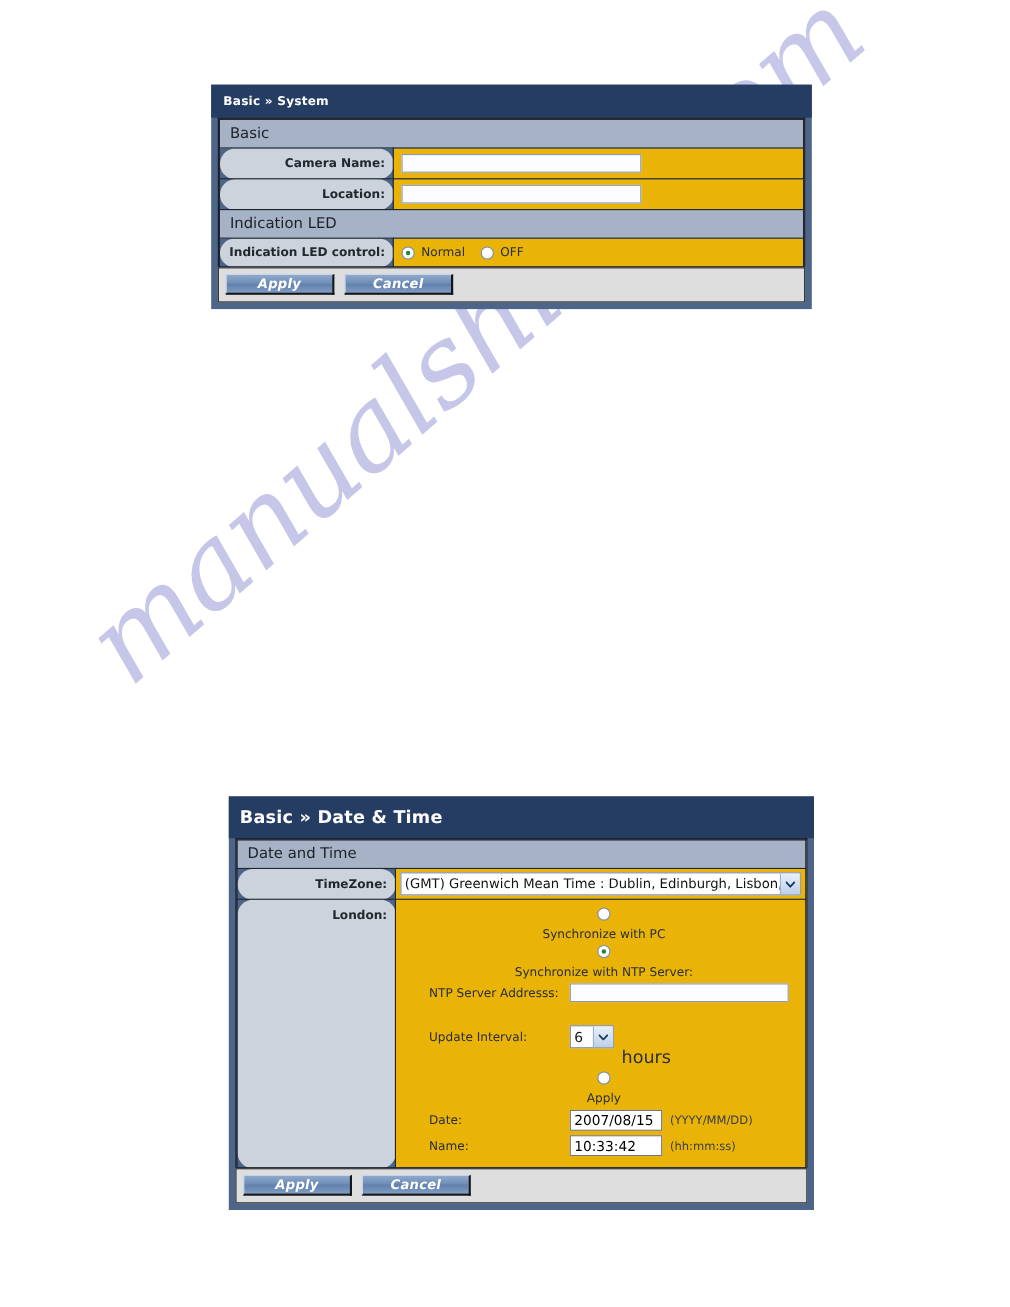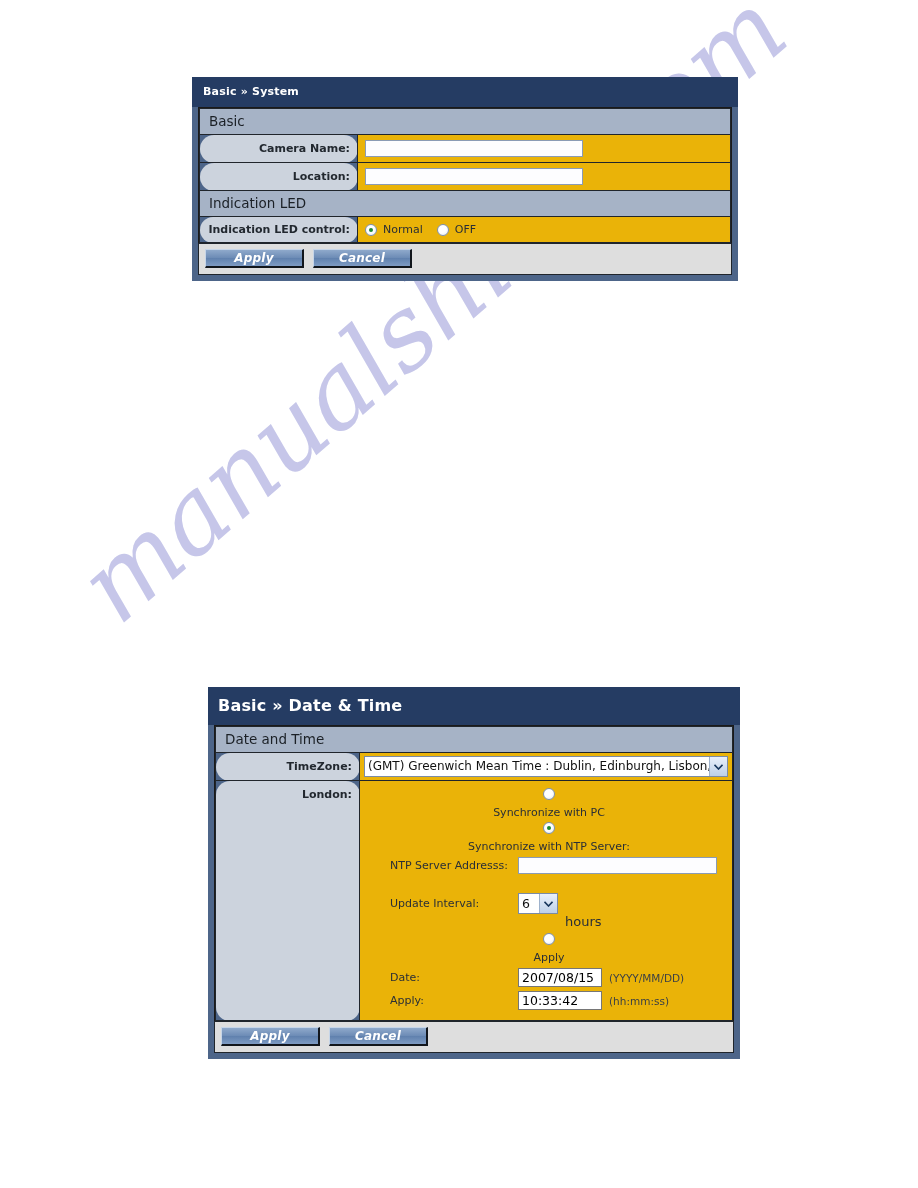--- a/index.html
+++ b/index.html
@@ -217,21 +217,21 @@
     white-space: nowrap;
   }
   .sub-row .hint {
     margin-left: 7px;
     font-size: 10.5px;
     color: #3a3f46;
     white-space: nowrap;
   }
   .sub-row .unit {
     margin-left: 7px;
-    font-size: 13px;
+    font-size: 16px;
     color: #2a2f36;
     margin-top: 36px;
   }
   .ntp-input { width: 199px; }
 
   
   .panel-footer {
     margin: 0 6px 6px 6px;
     border: 1px solid #20252b;
     background: #dedede;
@@ -266,21 +266,21 @@
   #panel-system {
     left: 192px;
     top: 77px;
     width: 546px;
   }
   #panel-system .col-lbl { width: 158px; }
 
   
   #panel-datetime {
     left: 208px;
-    top: 687px;
+    top: 724px;
     width: 532px;
   }
   #panel-datetime .panel-titlebar {
     font-size: 16px;
     padding: 9px 0 10px 10px;
   }
   #panel-datetime .col-lbl { width: 144px; }
   #panel-datetime .lbl-cell.top {
     vertical-align: top;
     padding-top: 7px !important;
@@ -419,21 +419,21 @@
                 <span>Apply</span>
               </label>
 
               <div class="sub-row">
                 <span class="sub-lbl">Date:</span>
                 <span class="vbox">2007/08/15</span>
                 <span class="hint">(YYYY/MM/DD)</span>
               </div>
 
               <div class="sub-row">
-                <span class="sub-lbl">Apply:</span>
+                <span class="sub-lbl">Name:</span>
                 <span class="vbox">10:33:42</span>
                 <span class="hint">(hh:mm:ss)</span>
               </div>
 
             </div>
           </td>
         </tr>
       </tbody>
     </table>
   </div>

